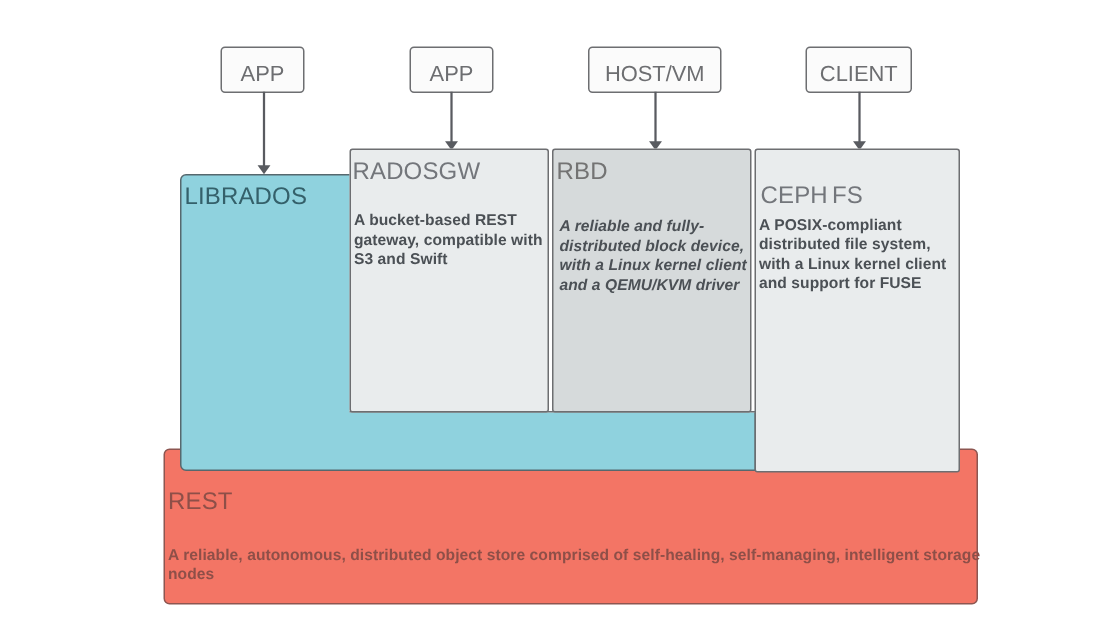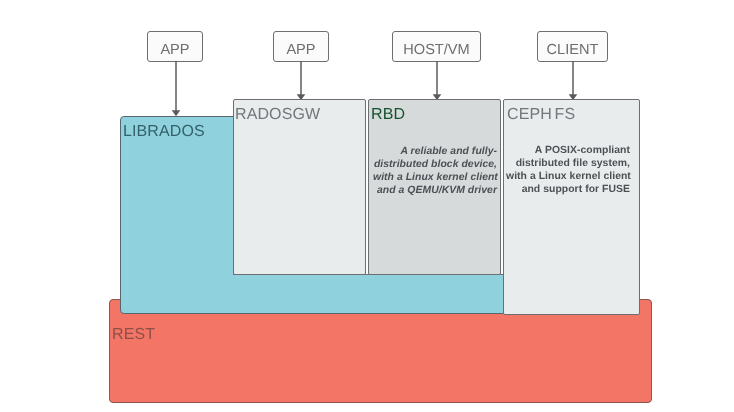--- a/index.html
+++ b/index.html
@@ -14,21 +14,20 @@
     height: 412px;
     overflow: hidden;
     font-family: "Liberation Sans", sans-serif;
   }
   #canvas {
     position: relative;
     width: 734px;
     height: 412px;
     background: #ffffff;
     transform: translateZ(0);
-    text-align: right;
   }
   .client-box {
     position: absolute;
     background: #fbfbfb;
     border: 1.3px solid #6d6e71;
     border-radius: 3px;
     box-sizing: border-box;
     display: flex;
     align-items: center;
     justify-content: center;
@@ -94,25 +93,25 @@
   .t-librados { left: 123px; top: 123px; color: #34606a; }
   .b-librados { left: 124px; top: 152px; width: 100px; color: #3d646d; }
 
   
   .col-backdrop { position: absolute; z-index: 2; left: 233px; top: 99px; width: 407px; height: 175.3px; background: #ffffff; border-bottom: 1.3px solid #6d6e71; }
   .col-radosgw { z-index: 3; left: 233px; top: 99px; width: 133px; height: 176px; background: #e9eced; }
   .t-radosgw { left: 235px; top: 106px; color: #73767b; }
   .b-radosgw { left: 236px; top: 141px; width: 122px; color: #4b5055; }
 
   .col-rbd { z-index: 3; left: 368px; top: 99px; width: 133px; height: 176px; background: #d6dadb; }
-  .t-rbd { left: 371px; top: 106px; color: #14532d; }
+  .t-rbd { left: 371px; top: 106px; color: #737373; }
   .b-rbd { left: 373px; top: 145px; width: 124px; color: #4b5055; font-style: italic; }
 
   .col-cephfs { z-index: 3; left: 503px; top: 99px; width: 137px; height: 216px; background: #e9eced; }
-  .t-cephfs { left: 507px; top: 106px; color: #73767b; word-spacing: -1.8px; }
+  .t-cephfs { left: 507px; top: 122px; color: #73767b; word-spacing: -1.8px; }
   .b-cephfs { left: 506px; top: 144px; width: 124px; color: #4b5055; }
 
   
   .rados { left: 109px; top: 299px; width: 543px; height: 104px; z-index: 0; }
   .t-rados { left: 112px; top: 326px; color: #8e4f48; }
   .b-rados { left: 112px; top: 364px; width: 520px; color: #8e4f48; }
 </style>
 </head>
 <body>
 
@@ -147,31 +146,36 @@
     <line x1="8" y1="0" x2="8" y2="35" stroke="#595b60" stroke-width="1.5"></line>
     <path d="M3.7 33.2 L12.3 33.2 L8 39.2 Z" fill="#595b60"></path>
   </svg>
 
   <div class="librados"></div>
   <div class="title t-librados">LIBRADOS</div>
 
   <div class="col-backdrop"></div>
   <div class="col col-radosgw"></div>
   <div class="title t-radosgw">RADOSGW</div>
+  <div class="body-text b-radosgw">A bucket-based REST
+gateway, compatible with
+S3 and Swift</div>
 
   <div class="col col-rbd"></div>
   <div class="title t-rbd">RBD</div>
   <div class="body-text b-rbd">A reliable and fully-
 distributed block device,
 with a Linux kernel client
 and a QEMU/KVM driver</div>
 
   <div class="col col-cephfs"></div>
   <div class="title t-cephfs">CEPH FS</div>
   <div class="body-text b-cephfs">A POSIX-compliant
 distributed file system,
 with a Linux kernel client
 and support for FUSE</div>
 
   <div class="rados"></div>
   <div class="title t-rados">REST</div>
+  <div class="body-text b-rados">A reliable, autonomous, distributed object store comprised of self-healing, self-managing, intelligent storage
+nodes</div>
 
 </div>
 
 </body></html>

